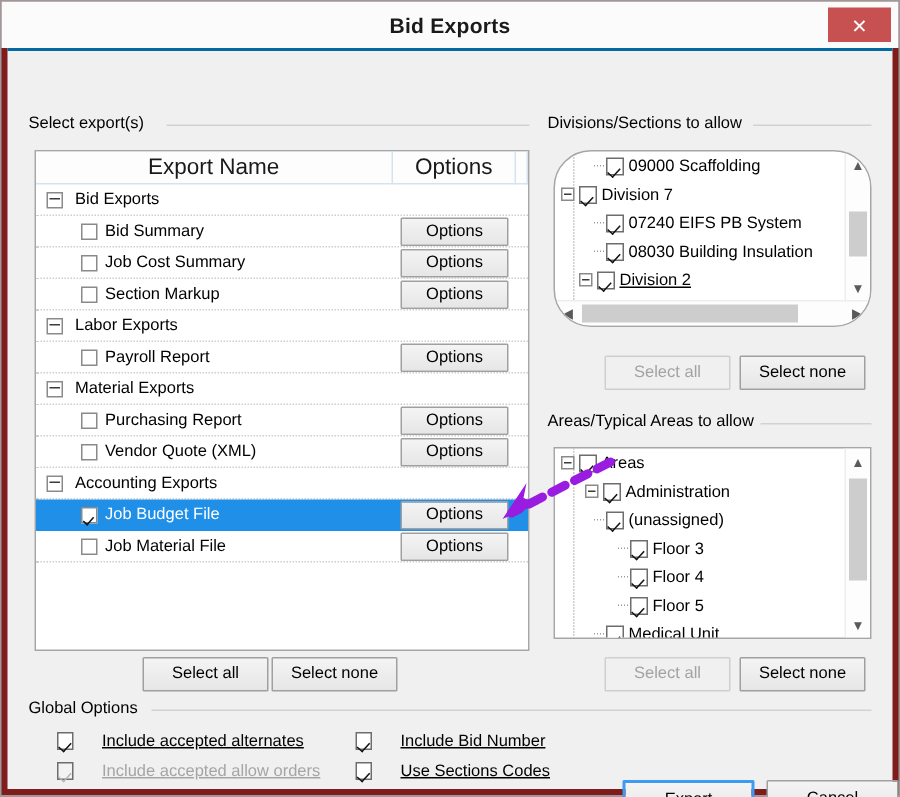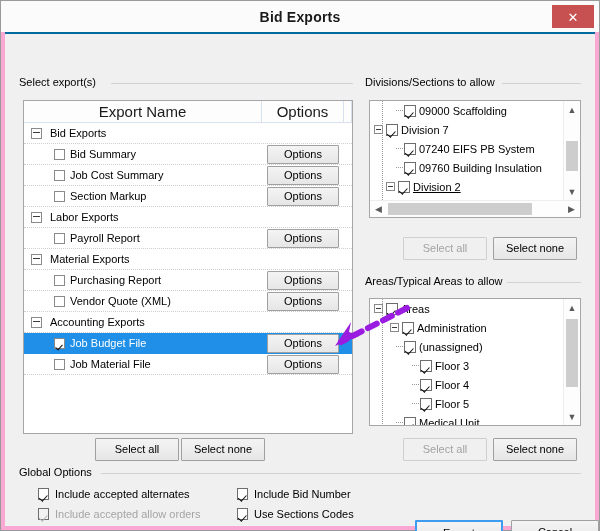--- a/index.html
+++ b/index.html
@@ -8,21 +8,21 @@
     background:#ffffff;
     font-family:"Liberation Sans", sans-serif;
     font-size:11px;
     color:#000;
     -webkit-font-smoothing:none;
   }
   .window{
     position:absolute;left:0;top:0;width:600px;height:531px;
     box-sizing:border-box;
     border:1px solid #9a9a9a;
-    background:#f9a8d4;
+    background:#7f1d1d;
     display:flex;flex-direction:column;
   }
   
   .titlebar{
     height:31px;flex:0 0 31px;position:relative;
     background:#fbfbfb;
   }
   .title-text{
     position:absolute;left:0;right:0;top:8px;text-align:center;
     font-size:14px;font-weight:bold;color:#1a1a1a;letter-spacing:.2px;
@@ -106,21 +106,21 @@
   .btn-opt{width:72px;height:19px;}
   .btn-wide{width:84px;height:23px;line-height:21px;}
   .btn-wide.disabled{color:#a3a3a3;background:#f0f0f0;border-color:#cfcfcf;cursor:default;}
   .btn-main{width:88px;height:25px;line-height:23px;}
   .btn-main.focus{border:2px solid #3d9bf0;}
   
   .tree-box{
     position:absolute;background:#fff;border:1px solid #a6a6a6;
     box-sizing:border-box;overflow:hidden;
   }
-  #divisions-box{left:364px;top:66px;width:212px;height:118px;}
+  #divisions-box{left:364px;top:66px;width:212px;height:118px;border-radius:25px;}
   #areas-box{left:364px;top:264px;width:212px;height:128px;}
   .tree-inner{position:absolute;left:0;top:0;right:16px;bottom:0;overflow:hidden;}
   #divisions-box .tree-inner{bottom:17px;}
   .tnode{display:flex;align-items:center;height:19px;position:relative;white-space:nowrap;}
   .tline{
     position:absolute;left:12px;top:0;bottom:0;width:1px;
     background-image:linear-gradient(to bottom,#9a9a9a 50%,transparent 50%);
     background-size:1px 2px;
   }
   .elbow{
@@ -165,21 +165,21 @@
     position:absolute;top:0;width:17px;height:16px;display:flex;align-items:center;
     justify-content:center;color:#5a5a5a;font-size:9px;cursor:pointer;
   }
   .hs-thumb{position:absolute;top:2px;height:12px;background:#cdcdcd;cursor:pointer;}
   
   .gopt{
     display:flex;align-items:center;position:absolute;white-space:nowrap;
   }
   .gopt .cb{width:12px;height:12px;border-color:#6d6d6d;}
   .gopt .cb.checked::after{left:2px;top:4px;width:3.5px;height:6.5px;border-width:0 1.8px 1.8px 0;}
-  .gopt .lbl{margin-left:6px;}
+  .gopt .lbl{margin-left:19px;text-decoration:underline;}
   .gopt.disabled .lbl{color:#a5a5a5;}
   
   #callout-arrow{position:absolute;left:296px;top:268px;pointer-events:none;z-index:20;}
 </style>
 </head>
 <body>
 
 <div class="window">
 
   <div class="titlebar">
@@ -333,21 +333,21 @@
             <span class="tlbl">Division 7</span>
           </div>
           <div class="tnode" style="padding-left: 20px;">
             <span class="elbow"></span>
             <span class="tcb"></span>
             <span class="tlbl">07240 EIFS PB System</span>
           </div>
           <div class="tnode" style="padding-left: 20px;">
             <span class="elbow"></span>
             <span class="tcb"></span>
-            <span class="tlbl">09760 Building Insulation</span>
+            <span class="tlbl">08030 Building Insulation</span>
           </div>
           <div class="tnode" style="padding-left: 16px; text-decoration: underline;">
             <span class="texp"></span>
             <span class="tcb"></span>
             <span class="tlbl">Division 2</span>
           </div>
           <div class="tnode" style="padding-left: 20px;">
             <span class="elbow"></span>
             <span class="tcb"></span>
             <span class="tlbl">02000 Misc. Bid Items</span>

